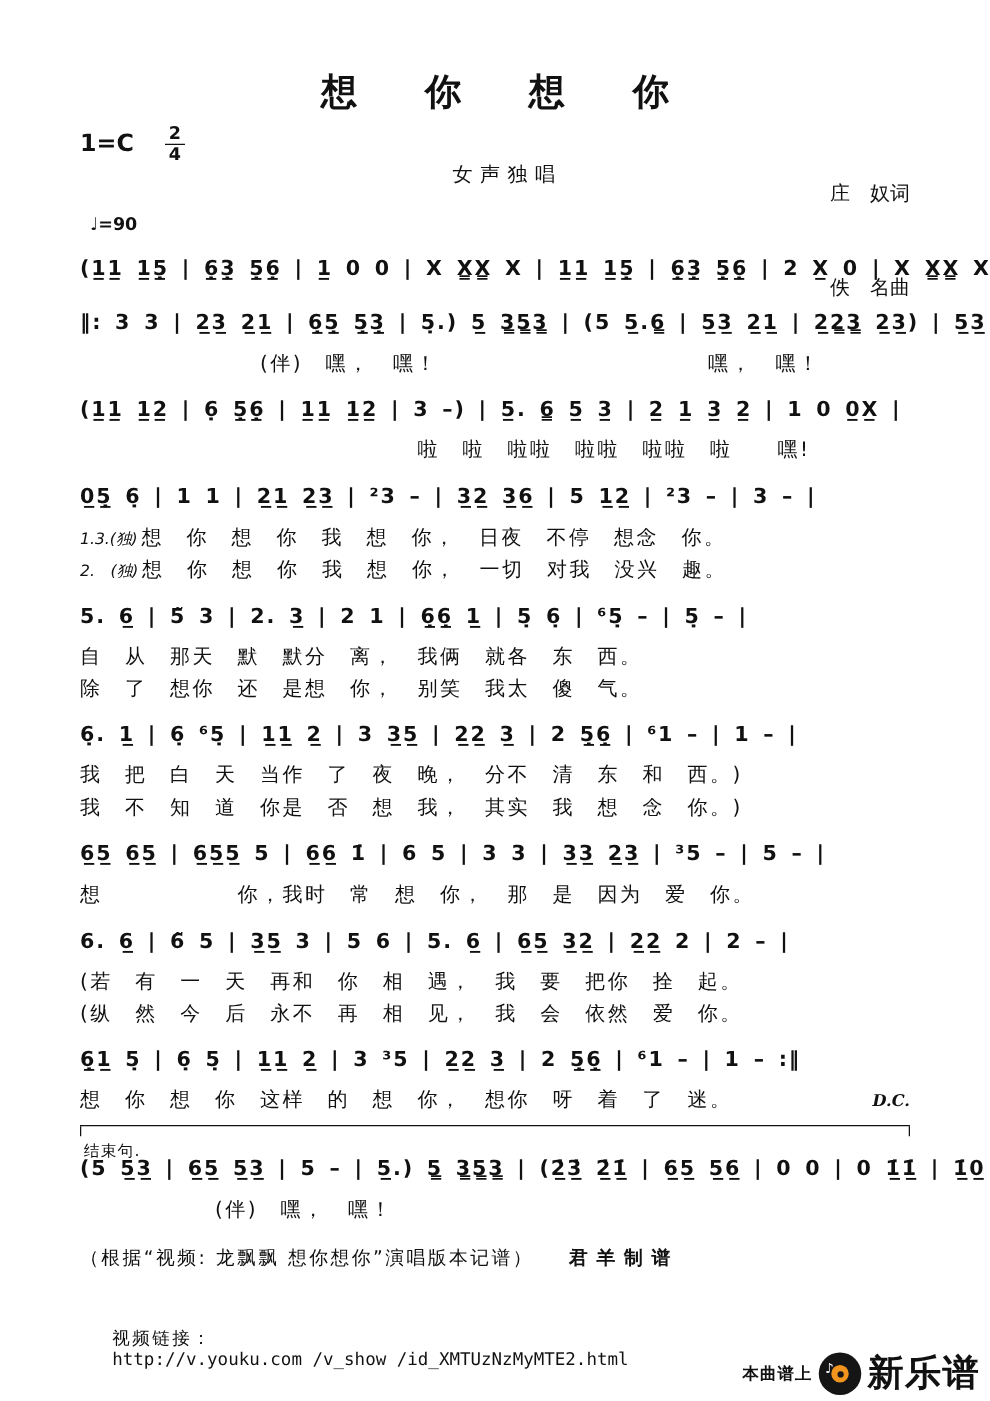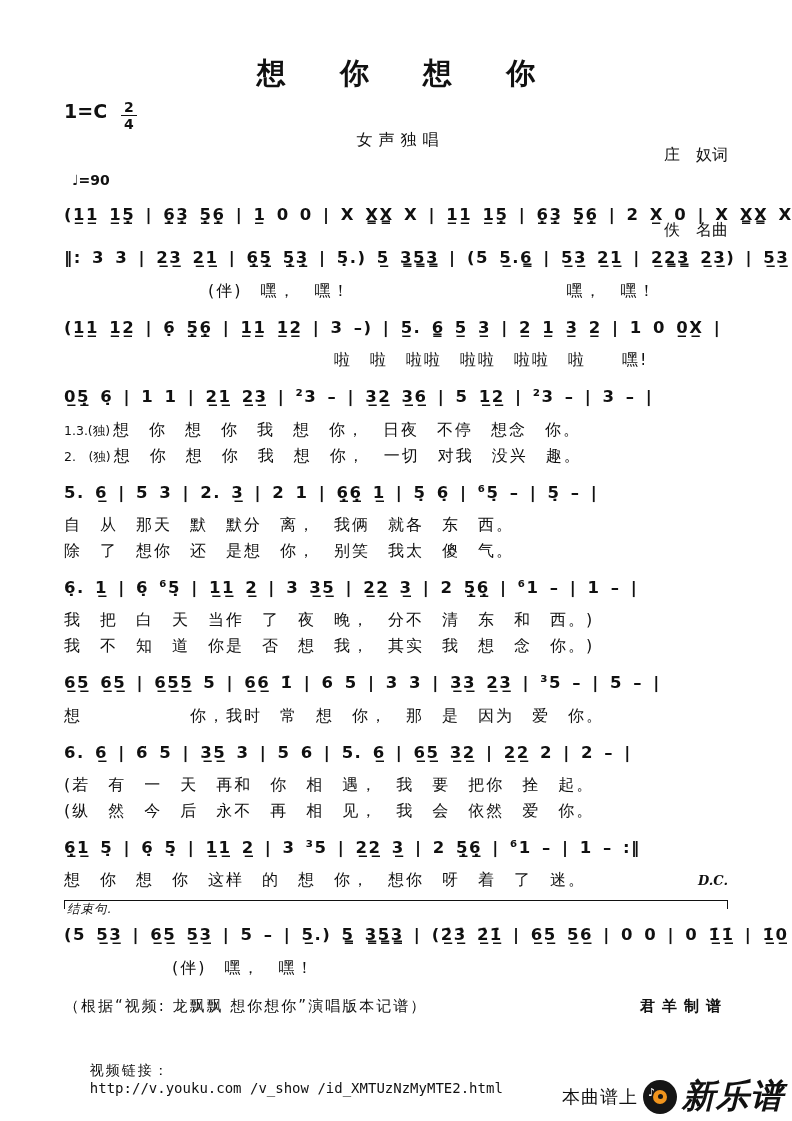--- a/index.html
+++ b/index.html
@@ -7,58 +7,58 @@
     width:792px;height:1121px;box-sizing:border-box;margin:0 auto;
     background:#ffffff;color:#111;position:relative;overflow:hidden;
     padding:56px 64px 0 64px;
     font-family:"DejaVu Sans","Liberation Sans",sans-serif;
   }
   .title{
     text-align:center;font-size:29px;font-weight:bold;letter-spacing:22px;
     margin:2px 0 4px 22px;line-height:1.1;
   }
   .meta-row{display:flex;justify-content:space-between;align-items:flex-start;height:64px;}
-  .key-time{font-size:19px;font-weight:bold;display:flex;gap:14px;margin-top:6px;}
+  .key-time{font-size:19px;font-weight:bold;display:flex;gap:25px;align-items:center;margin-top:6px;}
   .frac{display:inline-flex;flex-direction:column;align-items:center;line-height:1;font-size:14px;font-weight:bold;}
   .frac .top{border-bottom:1.6px solid #111;padding:0 3px 1px;}
   .frac .bot{padding-top:1px;}
   .subtitle{font-size:16px;letter-spacing:6px;margin-top:36px;}
   .credits{font-size:16px;line-height:1.55;white-space:pre;text-align:right;}
   .tempo{font-size:14px;font-weight:bold;margin:14px 0 10px 8px;}
   .system{margin-bottom:7px;}
   .notation{
     font-size:16.5px;font-weight:bold;line-height:1;
     letter-spacing:1.5px;word-spacing:3px;white-space:pre;
     padding:9px 0 11px 0;
   }
   .lyric-row{display:flex;align-items:baseline;font-size:16px;line-height:1.62;
     letter-spacing:2px;word-spacing:6px;white-space:pre;}
-  .prefix{font-size:12.5px;letter-spacing:0;word-spacing:0;margin-right:3px;}
+  .prefix{font-style:italic;font-size:12.5px;letter-spacing:0;word-spacing:0;margin-right:3px;}
   .right-note{margin-left:auto;font-family:"DejaVu Serif","Liberation Serif",serif;
     font-style:italic;font-weight:bold;font-size:13px;letter-spacing:0;}
   .ending{margin-top:6px;}
   .ending-bracket{position:relative;height:17px;border-top:1.4px solid #111;}
   .ending-bracket::before,.ending-bracket::after{
     content:"";position:absolute;top:0;width:0;height:8px;border-left:1.4px solid #111;}
   .ending-bracket::before{left:0;}
   .ending-bracket::after{right:0;}
-  .ending-label{position:absolute;left:3px;top:0;font-size:12.5px;letter-spacing:1px;font-style:italic;}
-  .source-row{display:flex;justify-content:space-between;align-items:baseline;gap:28px;
+  .ending-label{position:absolute;left:3px;top:12px;font-size:12.5px;letter-spacing:1px;}
+  .source-row{display:flex;justify-content:flex-start;align-items:baseline;gap:28px;
     font-size:15px;letter-spacing:2px;margin-top:16px;white-space:pre;}
   .stamp{font-family:Liberation Sans, sans-serif;font-weight:bold;
     font-size:15px;letter-spacing:7px;}
   .video-row{margin-top:30px;font-size:14px;letter-spacing:2px;white-space:pre;}
   .url{font-family:"DejaVu Sans Mono","Liberation Mono",monospace;letter-spacing:0;font-size:14px;}
   .brand{position:absolute;right:8px;bottom:2px;display:flex;align-items:center;gap:5px;}
-  .brand-prefix{font-size:18px;font-weight:normal;letter-spacing:1px;}
+  .brand-prefix{font-size:13px;font-weight:bold;letter-spacing:1px;}
   .disc{width:34px;height:34px;border-radius:50%;background:#151515;position:relative;display:inline-block;flex:0 0 auto;}
   .ring{position:absolute;left:50%;top:50%;width:14px;height:14px;margin:-7px 0 0 -7px;border-radius:50%;background:#f0941d;}
   .ring::after{content:"";position:absolute;left:50%;top:50%;width:5px;height:5px;margin:-2.5px 0 0 -2.5px;border-radius:50%;background:#151515;}
   .note-glyph{position:absolute;color:#fff;font-size:11px;left:5px;top:6px;}
-  .brand-name{font-size:33px;font-weight:900;letter-spacing:1px;font-style:italic;}
+  .brand-name{font-size:29px;font-weight:900;letter-spacing:1px;}
 </style>
 </head>
 <body>
 
 <div class="page">
 
   <h1 class="title">想 你 想 你</h1>
 
   <div class="meta-row">
     <div class="key-time">

